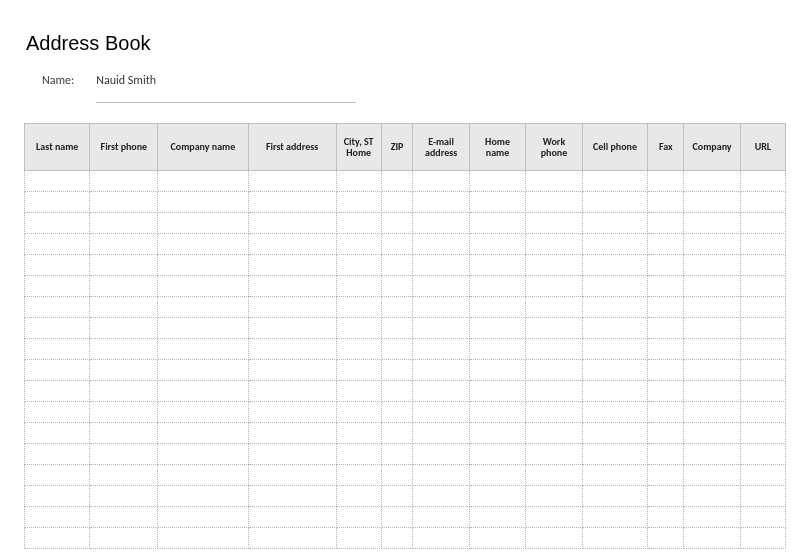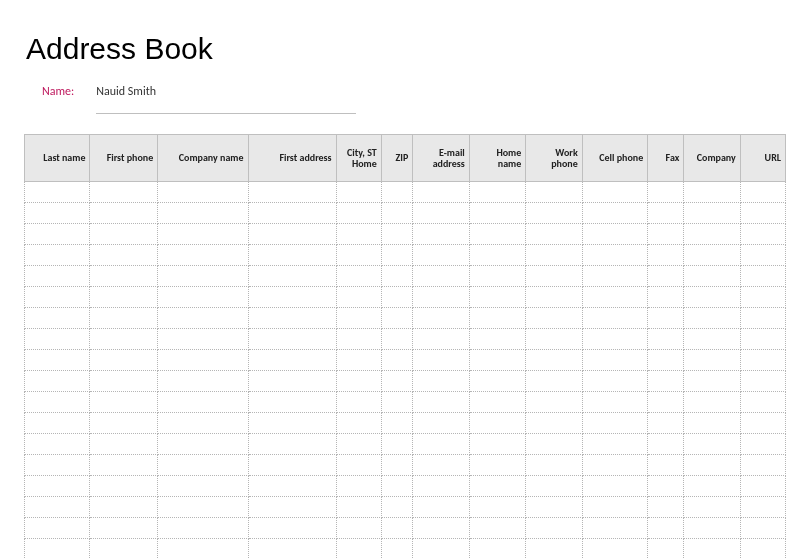--- a/index.html
+++ b/index.html
@@ -12,55 +12,55 @@
     height: 559px;
     box-sizing: border-box;
     position: relative;
   }
   .page {
     padding: 32px 24px 0 24px;
     box-sizing: border-box;
   }
   .title {
     font-family: "Segoe UI Light", "Calibri Light", Arial, sans-serif;
-    font-size: 30px;
+    font-size: 20px;
     font-weight: 400;
     margin: 0 0 18px 2px;
     letter-spacing: 0px;
   }
   .name-row {
     display: flex;
     align-items: baseline;
     font-size: 12px;
     margin: 0 0 20px 18px;
     gap: 22px;
   }
   .name-label {
-    color: #be185d;
+    color: #404040;
   }
   .name-value {
     color: #333;
     border-bottom: 1px solid #bfbfbf;
     min-width: 260px;
     padding-bottom: 15px;
   }
   .table-wrap {
     margin-top: 6px;
   }
   table {
     border-collapse: collapse;
     width: 100%;
     table-layout: fixed;
     font-size: 10px;
   }
   thead th {
     background: #e8e8e8;
     border: 1px solid #bfbfbf;
     padding: 8px 4px;
-    text-align: right;
+    text-align: center;
     font-weight: 700;
     color: #222;
     vertical-align: middle;
     line-height: 1.15;
     height: 30px;
   }
   tbody td {
     border: 1px dotted #b5b5b5;
     height: 20px;
     padding: 0;

